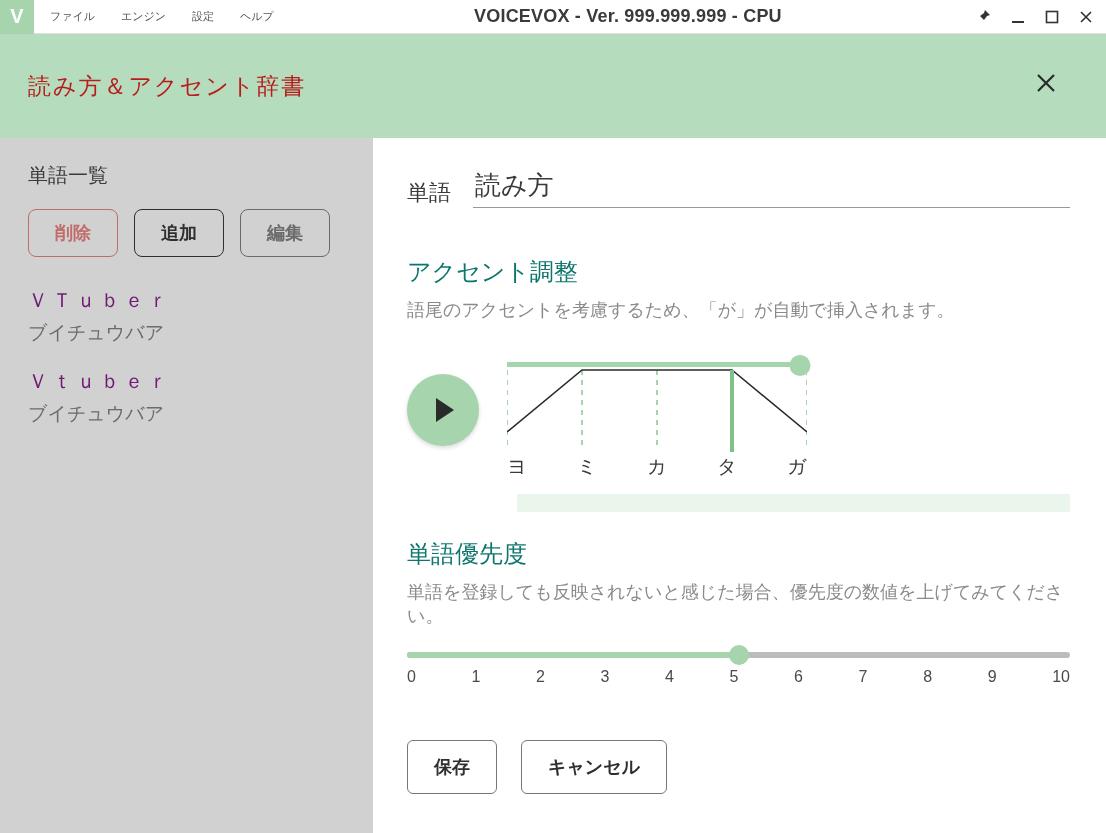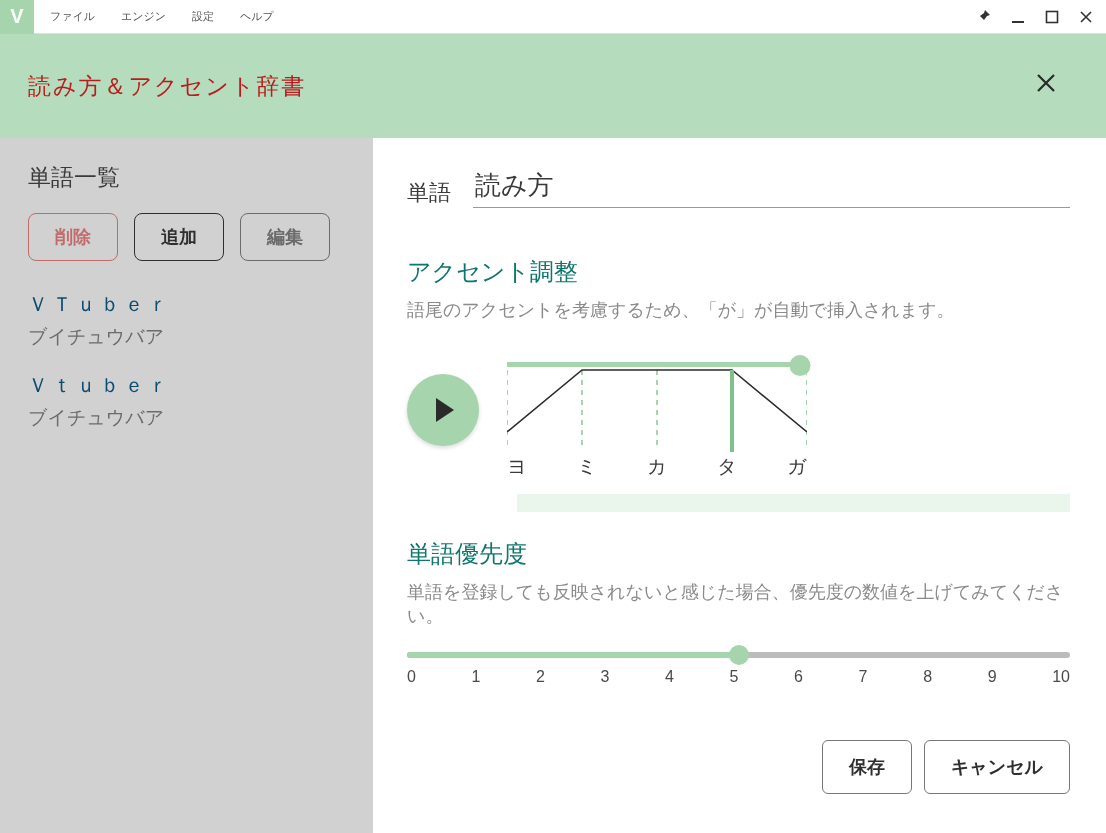--- a/index.html
+++ b/index.html
@@ -19,28 +19,28 @@
 
 .dialog-header { height: 104px; background: #b5dcbc; display: flex; align-items: center; justify-content: space-between; padding: 0 48px 0 28px; }
 .dialog-title { font-size: 23px; color: #b91c1c; font-weight: 400; letter-spacing: 2px; }
 .close-x { font-size: 28px; cursor: pointer; }
 
 
 .body { display: flex; height: calc(833px - 34px - 104px); }
 
 
 .sidebar { width: 373px; background: #d1d1d1; padding: 24px 28px 0 28px; }
-.sidebar h2 { font-size: 23px; font-weight: 400; color: #3a3a3a; margin-bottom: 20px; }
+.sidebar h2 { font-size: 20px; font-weight: 400; color: #3a3a3a; margin-bottom: 20px; }
 .btn-row { display: flex; gap: 16px; margin-bottom: 30px; }
 .pill-btn { width: 90px; height: 48px; border-radius: 8px; border: 1.5px solid; background: transparent; font-size: 18px; font-weight: 700; cursor: pointer; display: flex; align-items: center; justify-content: center; }
 .pill-btn.delete { border-color: #c26b6b; color: #c26b6b; }
 .pill-btn.edit   { border-color: #6b6b6b; color: #6b6b6b; }
 .pill-btn.add    { border-color: #2f2f2f; color: #2f2f2f; }
 .word-item { margin-bottom: 22px; }
-.word-label { font-size: 20px; letter-spacing: 4px; color: #0c4a6e; margin-bottom: 6px; }
+.word-label { font-size: 20px; letter-spacing: 4px; color: #701a75; margin-bottom: 6px; }
 .word-sub   { font-size: 19px; color: #6b6b6b; }
 
 
 .main { flex: 1; padding: 28px 36px 39px 34px; display: flex; flex-direction: column; }
 .field-row { display: flex; align-items: flex-end; margin-bottom: 22px; }
 .field-label { width: 66px; font-size: 22px; color: #3a3a3a; }
 .field-input { flex: 1; font-size: 26px; color: #3a3a3a; border: none; border-bottom: 1px solid #999; padding: 4px 2px 6px 2px; outline: none; background: transparent; }
 
 .section-h { font-size: 24px; color: #0f766e; margin: 26px 0 10px 0; }
 .section-hint { font-size: 18px; color: #8a8a8a; margin-bottom: 18px; }
@@ -58,35 +58,36 @@
 .green-strip { height:18px; background:#eaf5ec; margin-top:14px; margin-left:110px; }
 
 
 .prio-wrap { margin-top: 6px; }
 .prio-track { position: relative; height: 6px; background: #bcbcbc; border-radius: 3px; margin-bottom: 10px; }
 .prio-fill { position: absolute; left: 0; top: 0; height: 100%; background: #a5d4ad; border-radius: 3px; }
 .prio-thumb { position: absolute; top: -7px; width: 20px; height: 20px; border-radius: 50%; background: #a5d4ad; transform: translateX(-50%); cursor: pointer; }
 .prio-ticks { display: flex; justify-content: space-between; font-size: 16px; color: #4a4a4a; }
 
 
-.footer { margin-top: auto; display: flex; justify-content: flex-end; gap: 12px; }
+.footer { margin-top: auto; display: flex; gap: 24px; }
 .foot-btn { border: 1.5px solid #777; background: #fff; border-radius: 6px; padding: 14px 26px; font-size: 18px; font-weight: 700; cursor: pointer; color: #2f2f2f; }
 </style>
 </head>
 <body>
 
 <div class="menubar">
   <div class="app-logo">V</div>
   <div class="menu-items">
     <div class="menu-item">ファイル</div>
     <div class="menu-item">エンジン</div>
     <div class="menu-item">設定</div>
     <div class="menu-item">ヘルプ</div>
   </div>
   <div class="spacer"></div>
+  <div class="title">VOICEVOX - Ver. 999.999.999 - CPU</div>
   <div class="spacer"></div>
   <div class="win-controls">
     <div class="win-btn">
       <svg width="16" height="16" viewBox="0 0 16 16">
           <path d="M9 1l5 5-3 1-3 4-2-2-4 4 4-4-2-2 4-3 1-3z" fill="#333"></path>
         </svg>
     </div>
     <div class="win-btn">
       <svg width="14" height="14" viewBox="0 0 14 14">
           <rect x="1" y="11" width="12" height="2" fill="#333"></rect>

